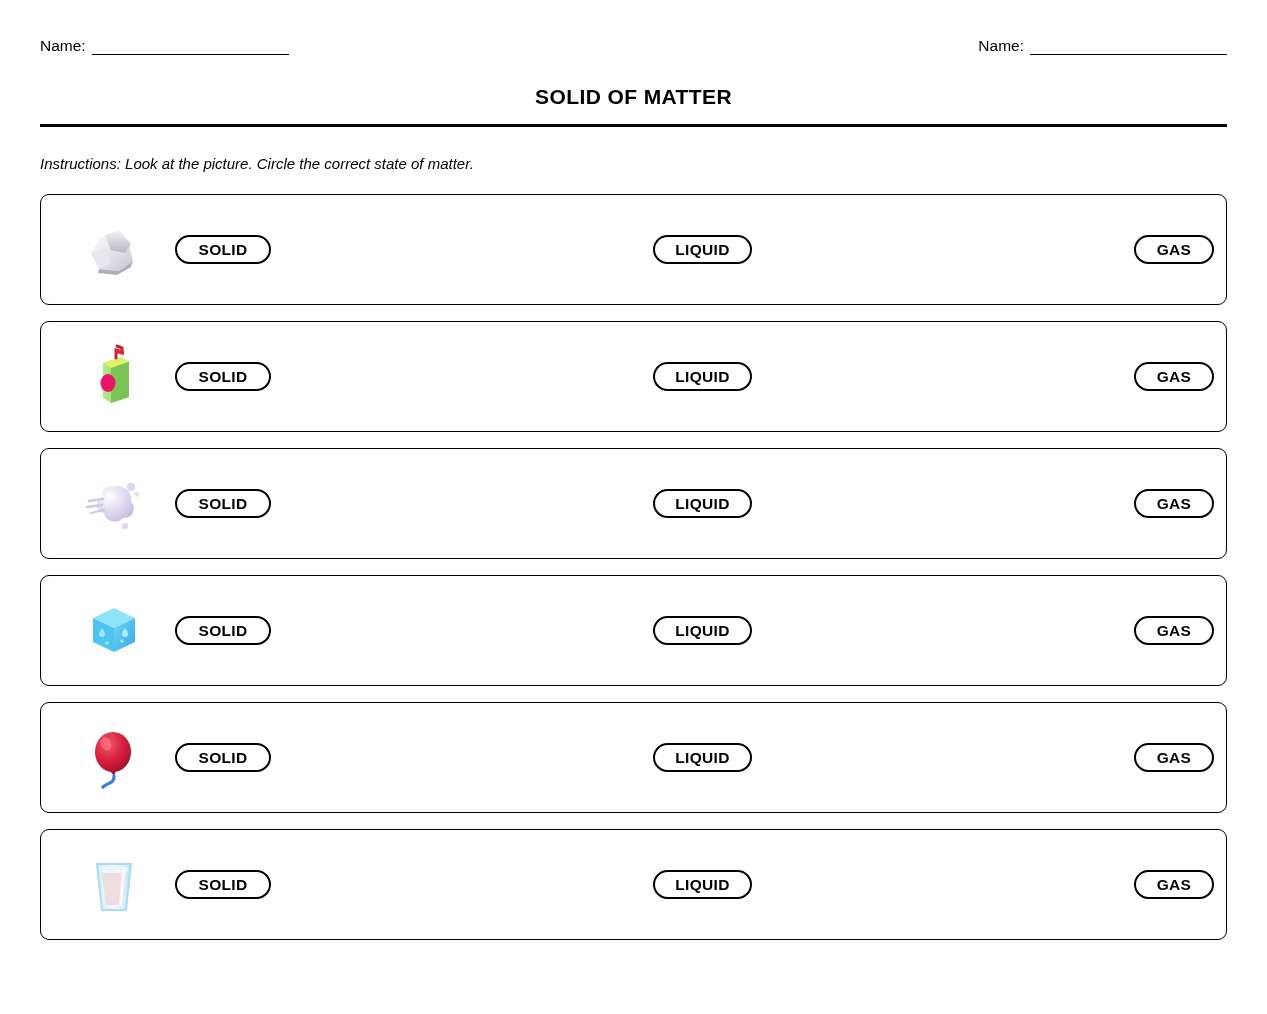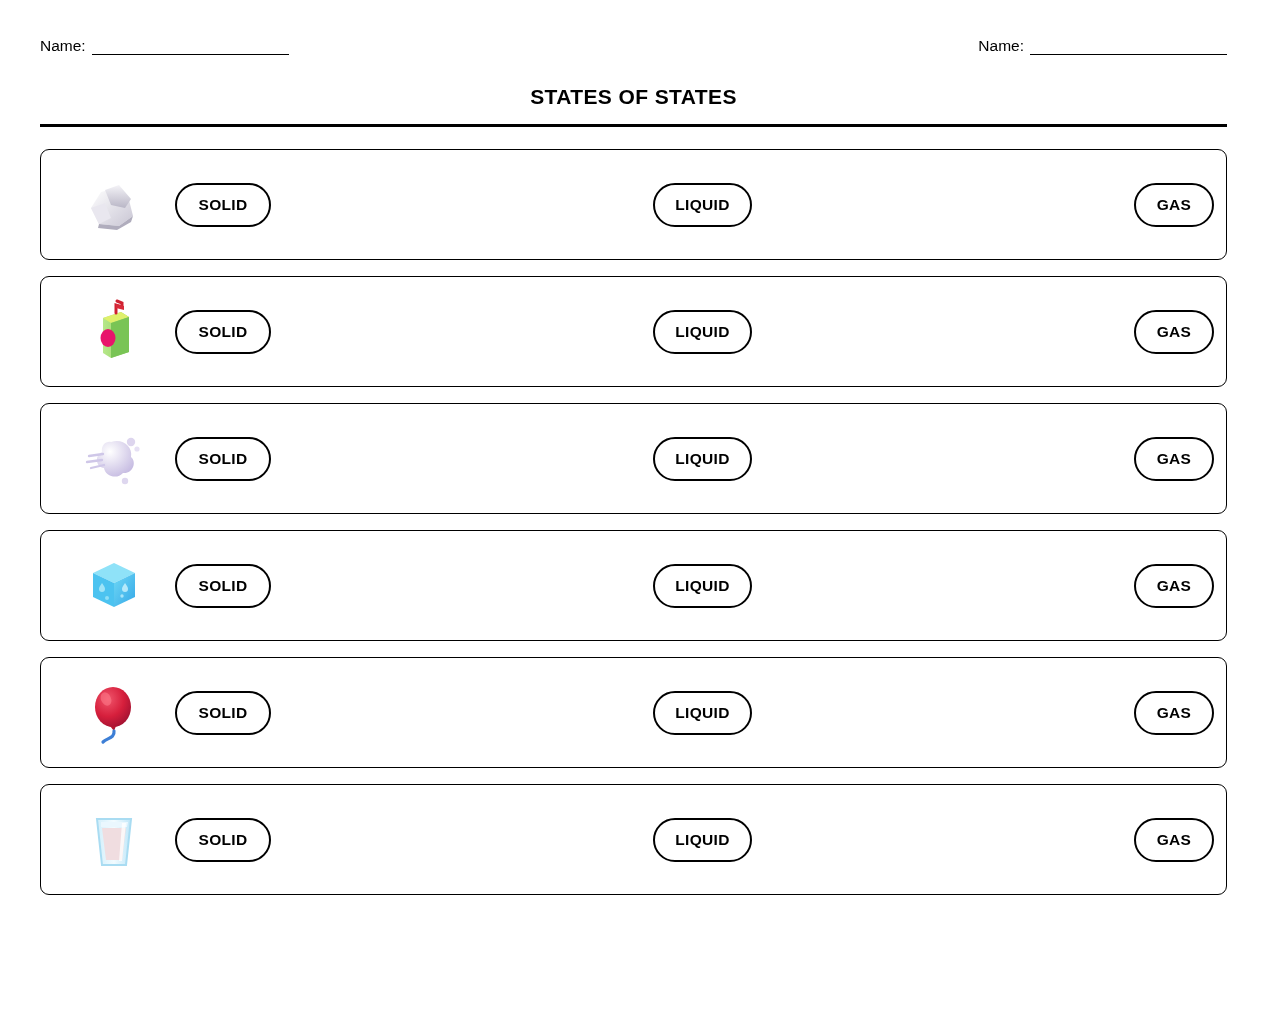--- a/index.html
+++ b/index.html
@@ -101,21 +101,21 @@
   }
 
   .pill {
     border: 2.3px solid #000;
     border-radius: 999px;
     background: #fff;
     font-size: 15.5px;
     font-weight: bold;
     letter-spacing: 0.3px;
     color: #000;
-    height: 44px;
+    height: 29px;
     min-width: 96px;
     padding: 0 20px;
     display: flex;
     align-items: center;
     justify-content: center;
     white-space: nowrap;
     font-family: "Liberation Sans", sans-serif;
   }
   .pill-gas { min-width: 80px; }
 </style>
@@ -128,23 +128,24 @@
     <div class="field">
       <span class="field-label">Name:</span>
       <span class="field-blank blank-name"></span>
     </div>
     <div class="field">
       <span class="field-label">Name:</span>
       <span class="field-blank blank-date"></span>
     </div>
   </div>
 
-  <h1 class="title">STATES OF STATES</h1>
+  <h1 class="title">SOLID OF MATTER</h1>
   <hr class="title-rule">
 
+  <p class="instructions">Instructions: Look at the picture. Circle the correct state of matter.</p>
 
   <div class="rows">
 
     <div class="row-card">
       <div class="row-icon">
         <svg viewBox="0 0 66 66">
           <defs>
             <linearGradient id="rk1" x1="0" y1="0" x2="1" y2="1">
               <stop offset="0" stop-color="#ffffff"></stop>
                 <stop offset="1" stop-color="#c9c6d4"></stop>

